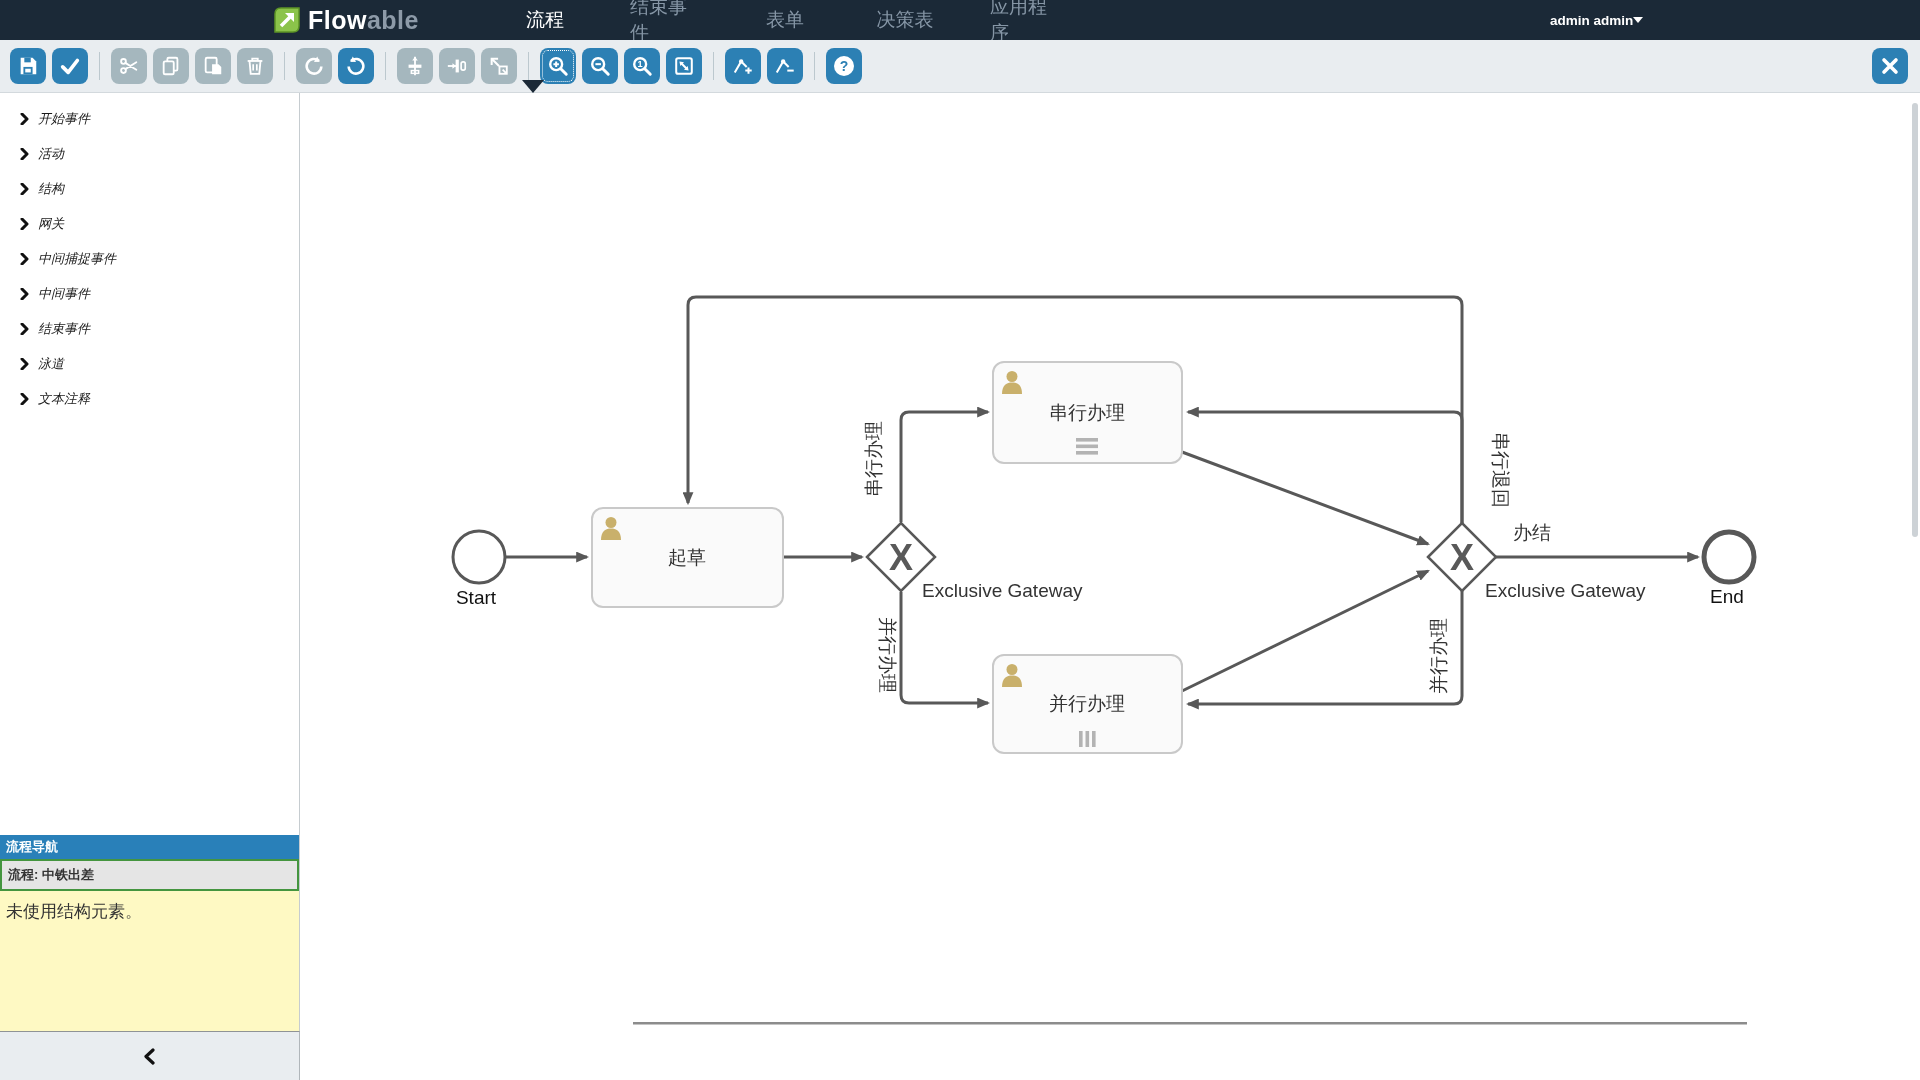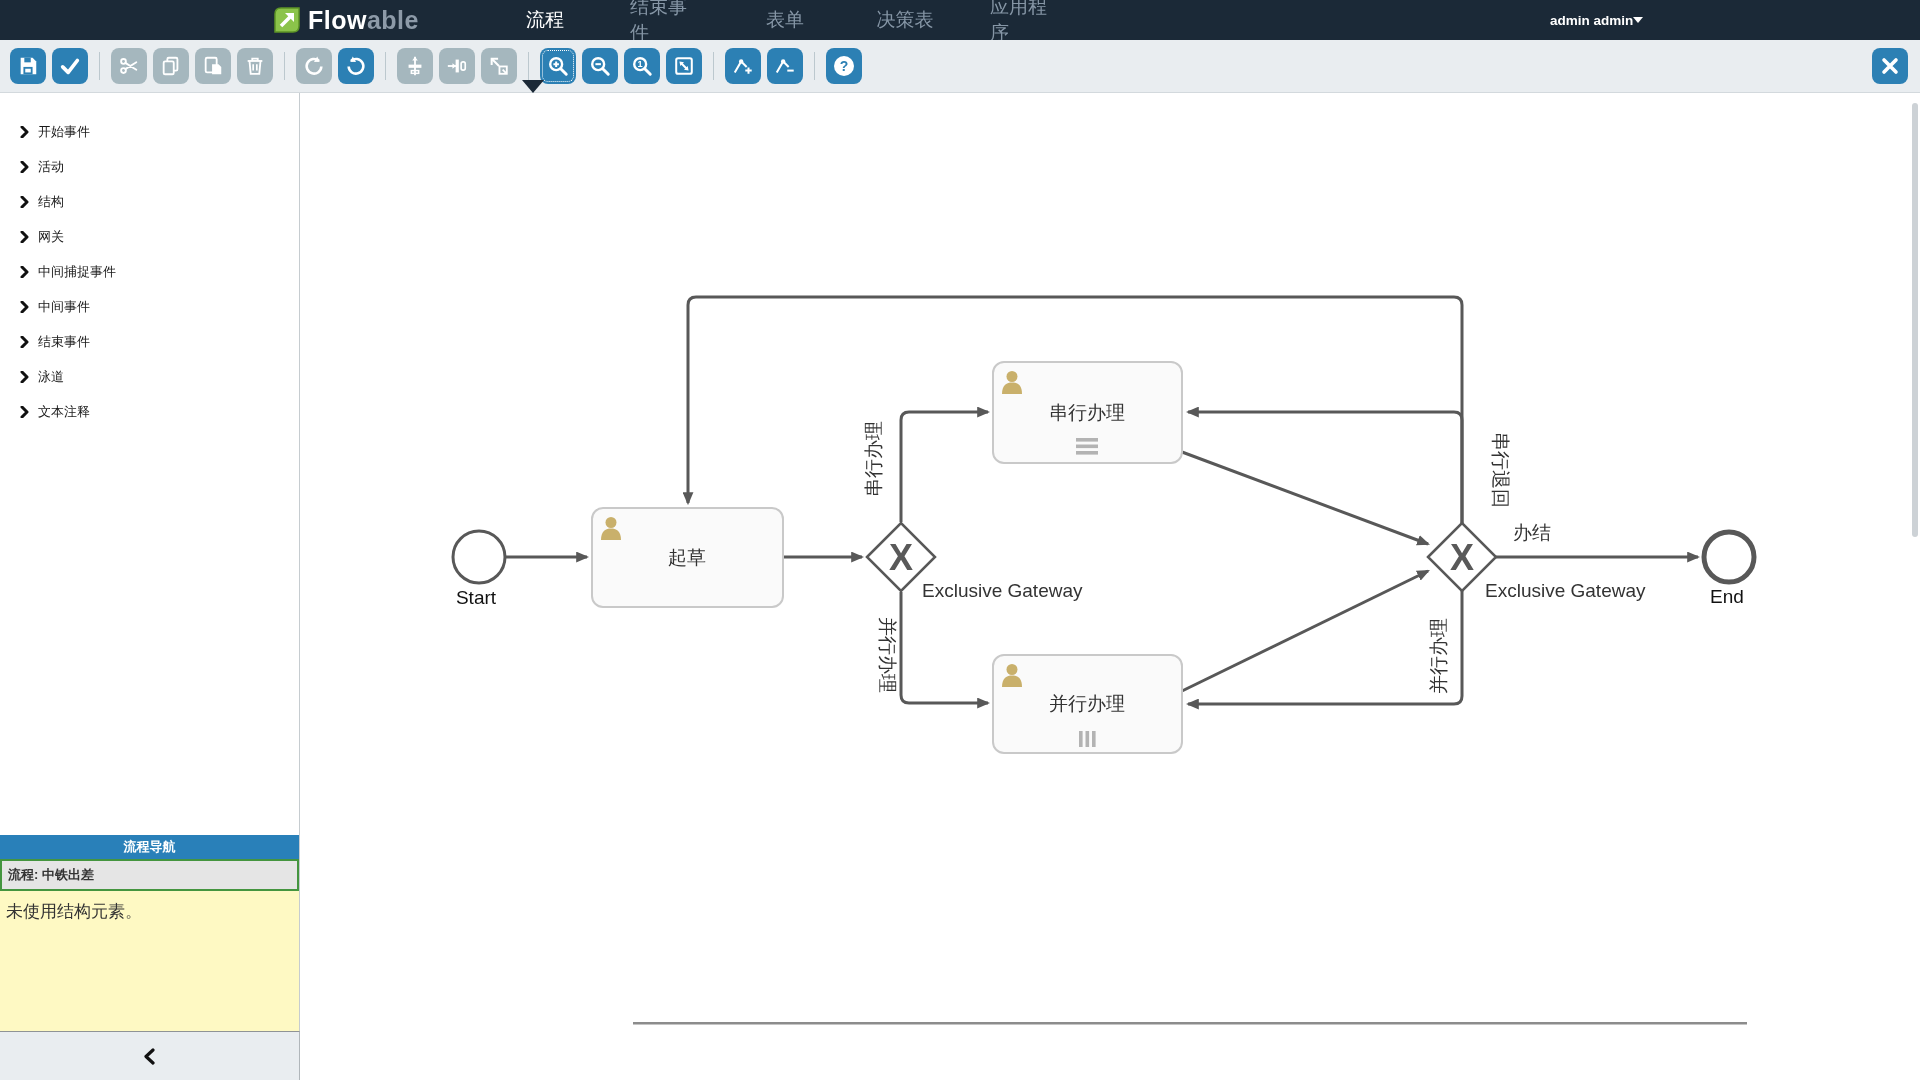--- a/index.html
+++ b/index.html
@@ -34,25 +34,25 @@
   .tbtn svg { display:block; }
   .popover-arrow { position:absolute; left:522px; top:40px; width:0; height:0;
                    border-left:11px solid transparent; border-right:11px solid transparent;
                    border-top:13px solid #1b2937; z-index:5; }
   .tbtn-close { position:absolute; right:12px; top:8px; margin:0; }
 
   
   .main { flex:1 1 auto; display:flex; min-height:0; }
   .sidebar { width:300px; flex:0 0 300px; background:#fff; border-right:1px solid #c6ccd0;
              display:flex; flex-direction:column; }
-  .palette { flex:1 1 auto; padding-top:21px; }
+  .palette { flex:1 1 auto; padding-top:8px;font-style:italic; }
   .palette-item { height:35px; display:flex; align-items:center; gap:9px; padding-left:20px;
                   font-size:13px; color:#1a1a1a; cursor:pointer; }
   .navigator { flex:0 0 196px; display:flex; flex-direction:column; }
-  .nav-head { background:#2980b9; color:#fff; font-size:13px; font-weight:700; padding:3px 6px;text-align:center; }
+  .nav-head { background:#2980b9; color:#fff; font-size:13px; font-weight:700; padding:3px 6px; }
   .nav-selected { background:#e5e5e5; border:2px solid #44953f; font-size:13px; font-weight:700;
                   color:#333; padding:5px 6px; }
   .nav-note { flex:1 1 auto; background:#fef9c3; font-size:17px; color:#333; padding:9px 6px; }
 
   .canvas { flex:1 1 auto; position:relative; background:#ffffff; overflow:hidden; }
   .canvas svg { position:absolute; left:0; top:0; }
 
   
   .bottomrow { flex:0 0 49px; display:flex; }
   .sidefoot { width:300px; flex:0 0 300px; background:#e9edf0; border-top:1px solid #8f9396;

